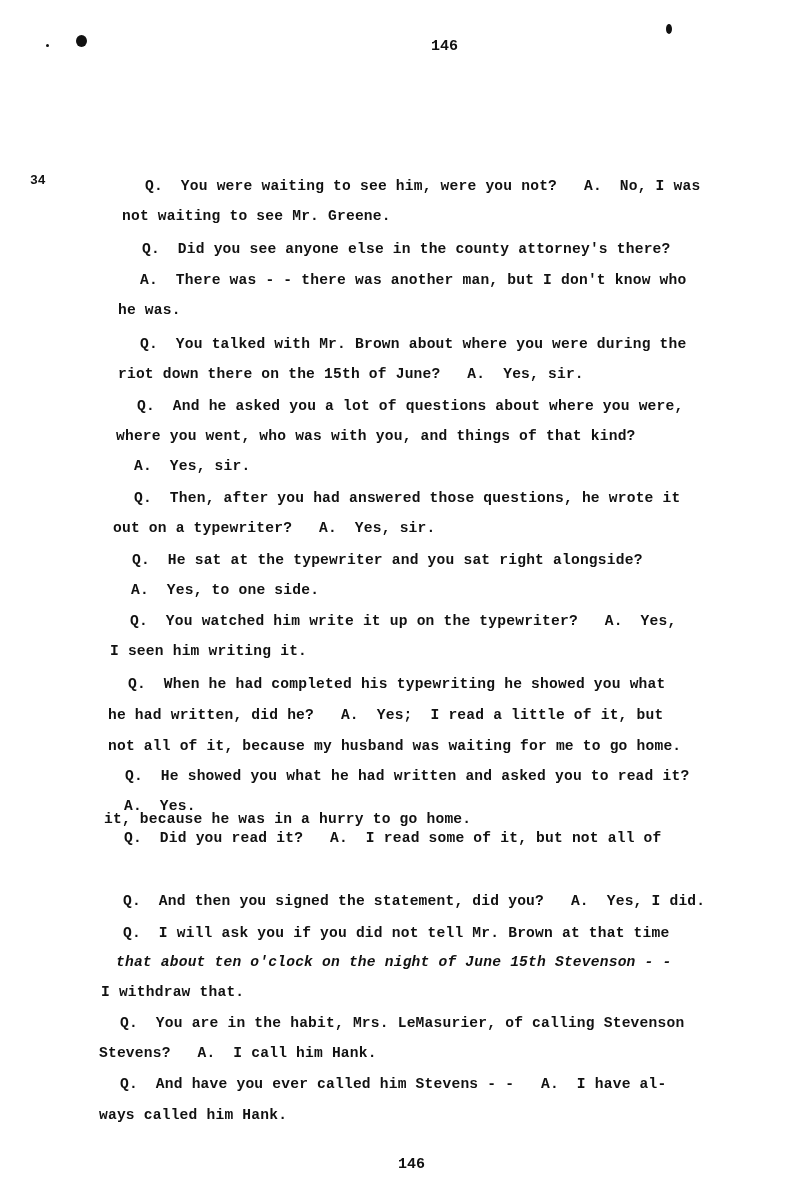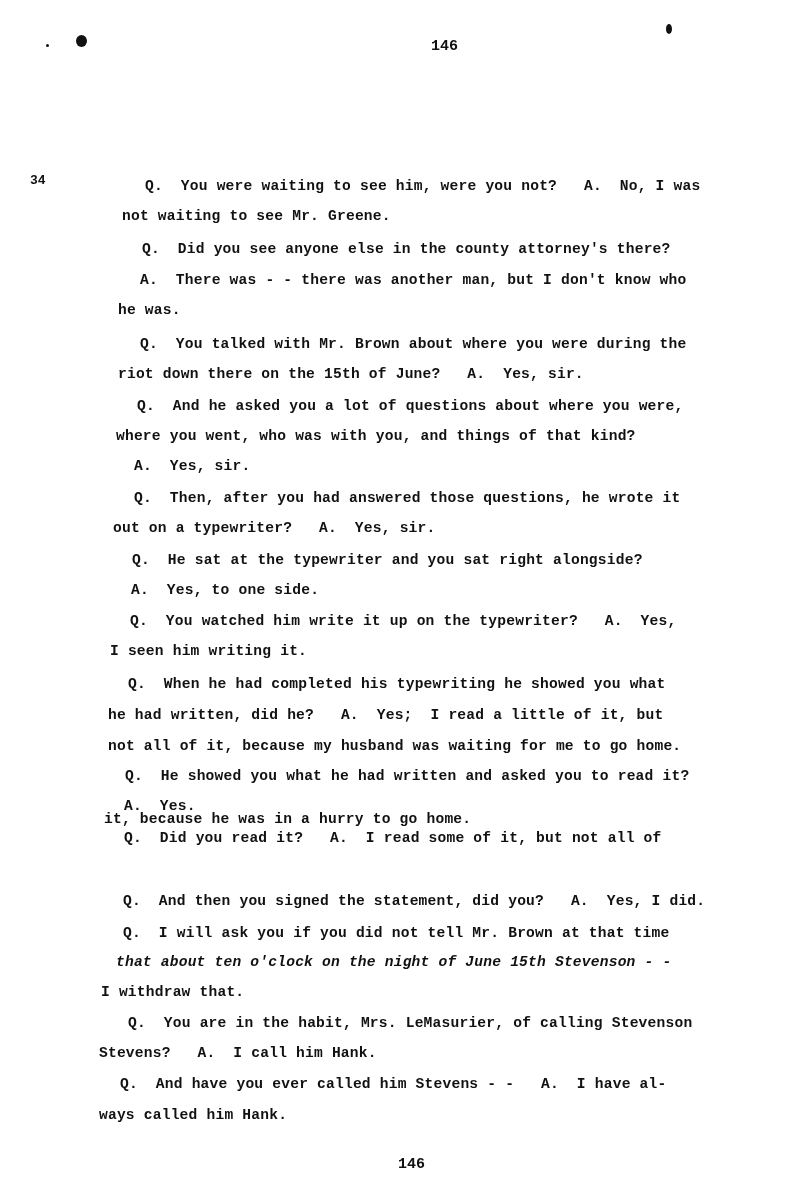--- a/index.html
+++ b/index.html
@@ -42,20 +42,20 @@
       <div class="line" style="left: 108px; top: 707px;">he had written, did he?   A.  Yes;  I read a little of it, but</div>
       <div class="line" style="left: 108px; top: 738px;">not all of it, because my husband was waiting for me to go home.</div>
       <div class="line" style="left: 125px; top: 768px;">Q.  He showed you what he had written and asked you to read it?</div>
       <div class="line" style="left: 124px; top: 798px;">A.  Yes.</div>
       <div class="line" style="left: 124px; top: 830px;">Q.  Did you read it?   A.  I read some of it, but not all of</div>
       <div class="line" style="left: 104px; top: 811px;">it, because he was in a hurry to go home.</div>
       <div class="line" style="left: 123px; top: 893px;">Q.  And then you signed the statement, did you?   A.  Yes, I did.</div>
       <div class="line" style="left: 123px; top: 925px;">Q.  I will ask you if you did not tell Mr. Brown at that time</div>
       <div class="line" style="left: 116px; top: 954px; font-style: italic;">that about ten o'clock on the night of June 15th Stevenson - -</div>
       <div class="line" style="left: 101px; top: 984px;">I withdraw that.</div>
-      <div class="line" style="left: 120px; top: 1015px; margin-left: 8px;">Q.  You are in the habit, Mrs. LeMasurier, of calling Stevenson</div>
+      <div class="line" style="left: 120px; top: 1015px;">Q.  You are in the habit, Mrs. LeMasurier, of calling Stevenson</div>
       <div class="line" style="left: 99px; top: 1045px;">Stevens?   A.  I call him Hank.</div>
       <div class="line" style="left: 120px; top: 1076px;">Q.  And have you ever called him Stevens - -   A.  I have al-</div>
       <div class="line" style="left: 99px; top: 1107px;">ways called him Hank.</div>
     </div>
 
   <div class="page-num" style="left:398px;top:1156px;">146</div>
 </div>
 
 </body></html>

